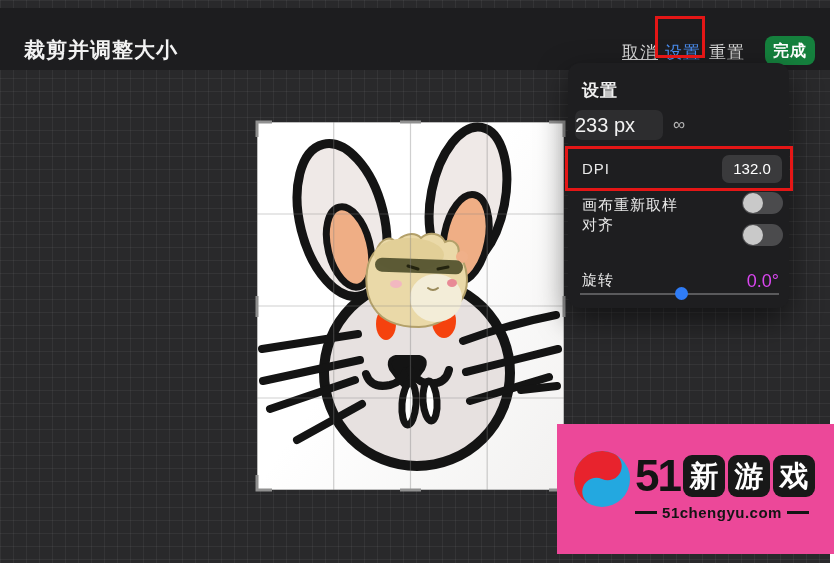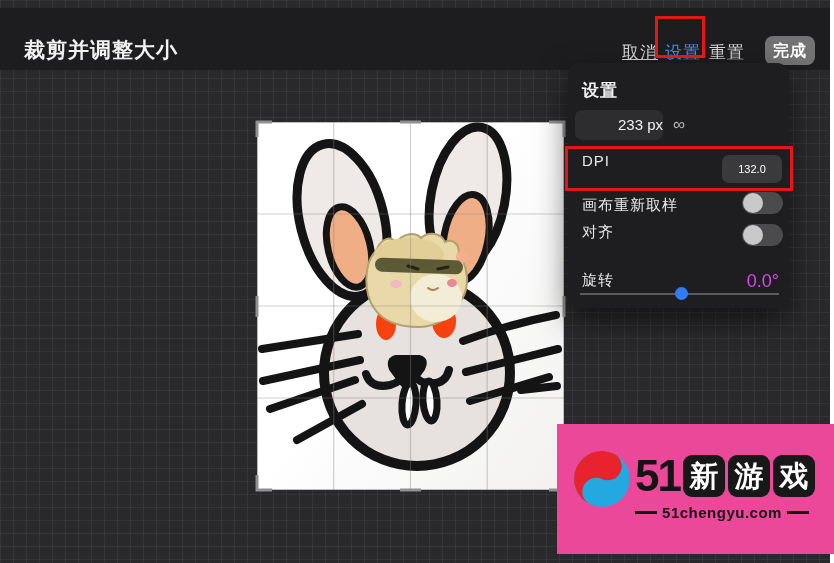--- a/index.html
+++ b/index.html
@@ -29,21 +29,21 @@
   }
   .tb-btn {
     position:absolute; top:33px; font-size:17px; color:#d6d6d6; cursor:pointer;
     letter-spacing:1px;
   }
   .tb-cancel { left:622px;text-decoration:underline; }
   .tb-settings { left:665px; color:#4a8df0; }
   .tb-reset { left:709px; }
   .tb-done {
     position:absolute; left:765px; top:28px; width:50px; height:29px;
-    background:#737373; border-radius:8px; border:none;
+    background:#15803d; border-radius:8px; border:none;
     color:#fff; font-size:16px; font-weight:700; line-height:29px; text-align:center;
     cursor:pointer; letter-spacing:1px;
   }
   
   .anno { position:absolute; border:3px solid #e41616; z-index:60; pointer-events:none; }
   .anno-settings { left:655px; top:16px; width:50px; height:42px; }
   .anno-dpi { left:565px; top:146px; width:228px; height:45px; }
   
   .canvas {
     position:absolute; left:257px; top:122px; width:307px; height:368px;
@@ -58,40 +58,40 @@
     background:#1e1e20; border-radius:12px; z-index:40;
     box-shadow:0 12px 30px rgba(0,0,0,.55);
   }
   .panel-title {
     position:absolute; left:14px; top:16px;
     color:#f0f0f0; font-size:17px; font-weight:700; letter-spacing:1px;
   }
   .dim-field {
     position:absolute; top:47px; height:30px; width:88px;
     background:#2d2d2f; border-radius:7px;
-    color:#f2f2f2; font-size:15px; text-align:right; line-height:30px;
+    color:#f2f2f2; font-size:20px; text-align:left; line-height:30px;
     cursor:text;
   }
   .dim-w { left:7px; }
   .dim-h { left:126px; }
   .link-icon {
     position:absolute; left:96px; top:47px; width:30px; height:30px;
     color:#b5b5b5; font-size:17px; text-align:center; line-height:29px; cursor:pointer;
   }
   .row-label {
     position:absolute; left:14px; color:#e8e8e8; font-size:15px; letter-spacing:1px;
   }
-  .dpi-label { top:89px; }
+  .dpi-label { top:97px; }
   .dpi-field {
     position:absolute; right:7px; top:92px; width:60px; height:28px;
     background:#3a3a3c; border-radius:7px;
-    color:#fff; font-size:11px; text-align:center; line-height:28px; cursor:text;
+    color:#fff; font-size:15px; text-align:center; line-height:28px; cursor:text;
   }
   .lbl-resample { top:133px; }
-  .lbl-align { top:160px; }
+  .lbl-align { top:153px; }
   .toggle {
     position:absolute; right:6px; width:41px; height:22px;
     background:#4b4b4d; border-radius:11px; cursor:pointer;
   }
   .tg-resample { top:129px; }
   .tg-align { top:161px; }
   .toggle .knob {
     position:absolute; left:1px; top:1px; width:20px; height:20px;
     border-radius:50%; background:#c9c9c9;
   }

